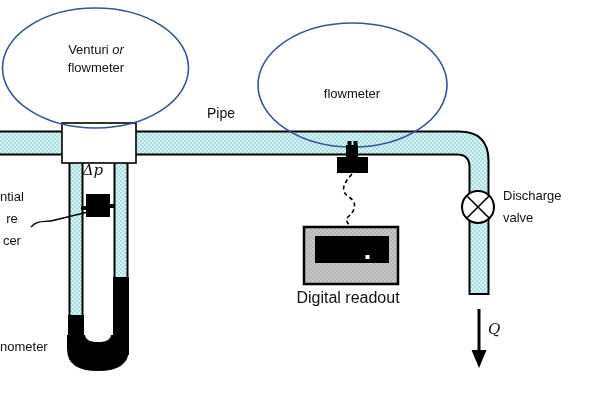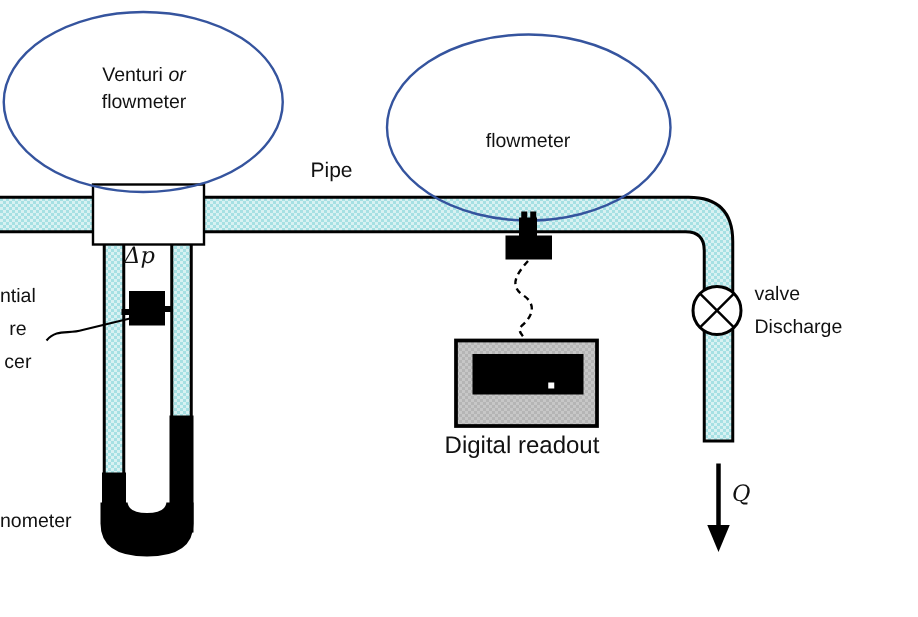--- a/index.html
+++ b/index.html
@@ -97,19 +97,19 @@
     <span class="ln">ntial</span>
     <span class="ln">re</span>
     <span class="ln">cer</span>
   </div>
 
   <div class="lbl" style="left:0px;top:338px;">nometer</div>
 
   <div class="lbl center" style="left:288px;top:289px;width:120px;font-size:16px;text-align:center;">Digital readout</div>
 
   <div class="lbl dv" style="left:503px;top:185px;">
+    <span class="ln">Discharge</span>
     <span class="ln">valve</span>
-    <span class="ln">Discharge</span>
   </div>
 
   <div class="lbl serif-math" style="left:488px;top:322px;">Q</div>
 
 </div>
 
 </body></html>

